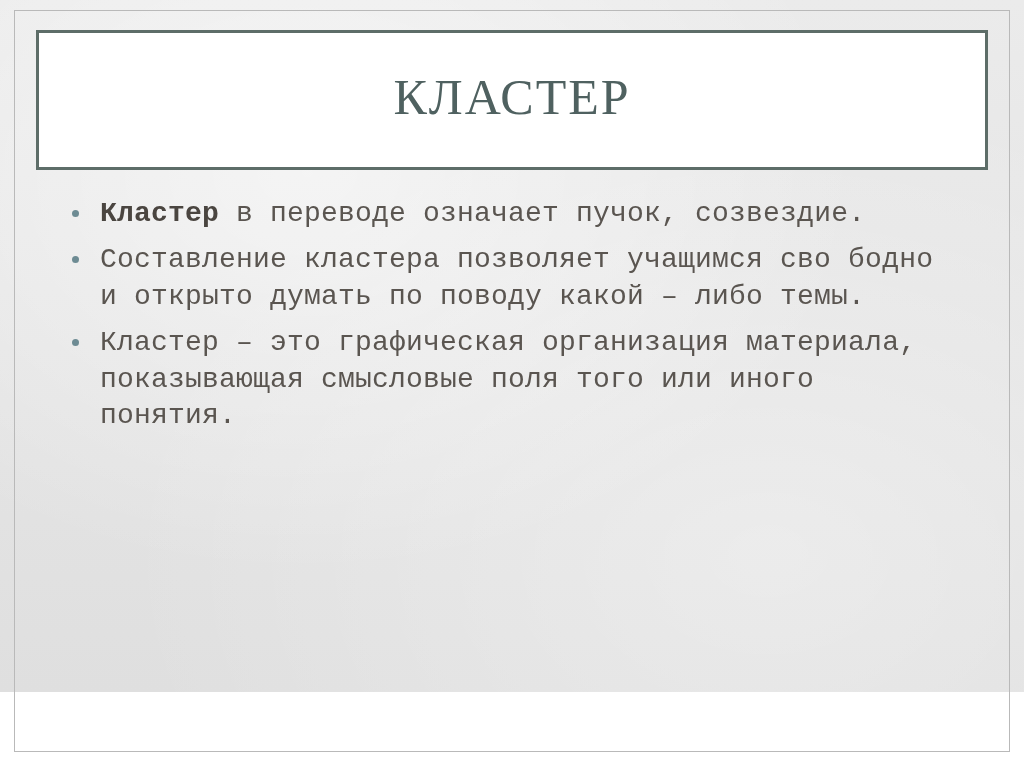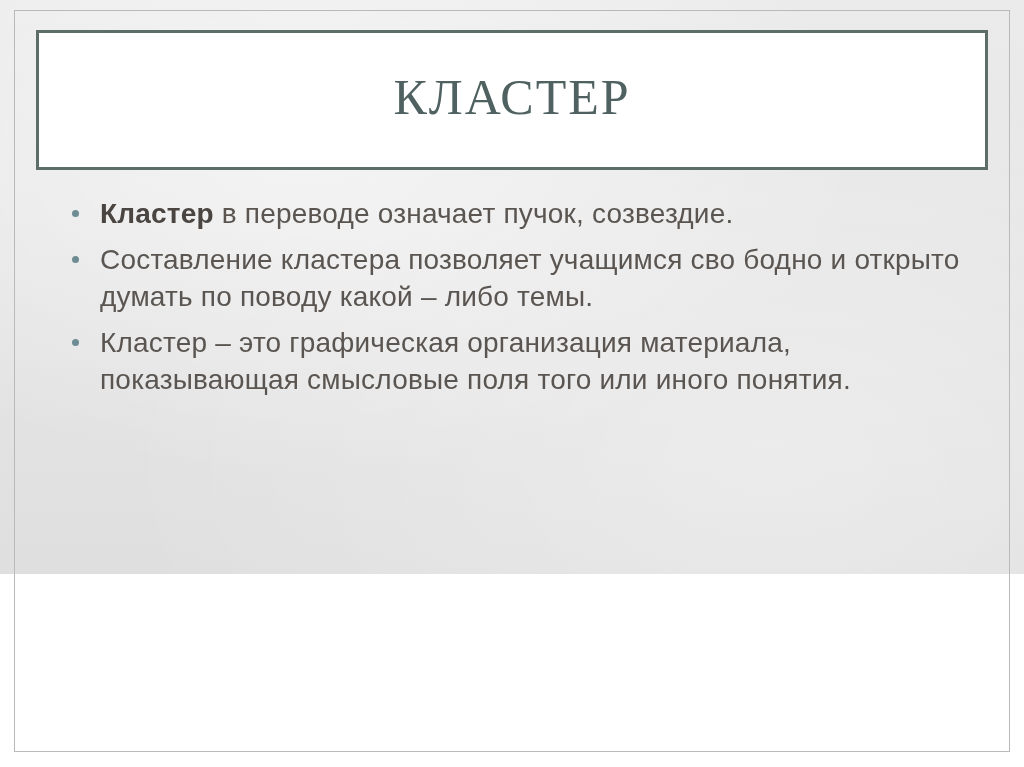--- a/index.html
+++ b/index.html
@@ -9,21 +9,21 @@
   body {
     width: 1024px;
     height: 767px;
     background: #ffffff;
     font-family: "Liberation Sans", sans-serif;
     overflow: hidden;
   }
   .slide {
     position: relative;
     width: 1024px;
-    height: 574px;
+    height: 692px;
     background: #e5e5e5;
     box-sizing: border-box;
   }
   
   .slide::before {
     content: "";
     position: absolute;
     inset: 0;
     background:
       radial-gradient(ellipse at 30% 25%, rgba(255,255,255,0.55) 0%, rgba(255,255,255,0.0) 55%),
@@ -76,21 +76,21 @@
     margin: 0;
     padding: 0;
   }
   ul.bullets li {
     position: relative;
     padding-left: 40px;
     margin-bottom: 10px;
     font-size: 28px;
     line-height: 1.30;
     color: #5a5550;
-    font-family: Liberation Sans, sans-serif;
+    font-family: Liberation Mono, monospace;
     letter-spacing: 0.2px;
   }
   ul.bullets li .dot {
     position: absolute;
     left: 12px;
     top: 14px;
     width: 7px;
     height: 7px;
     border-radius: 50%;
     background: #6d8b93;

